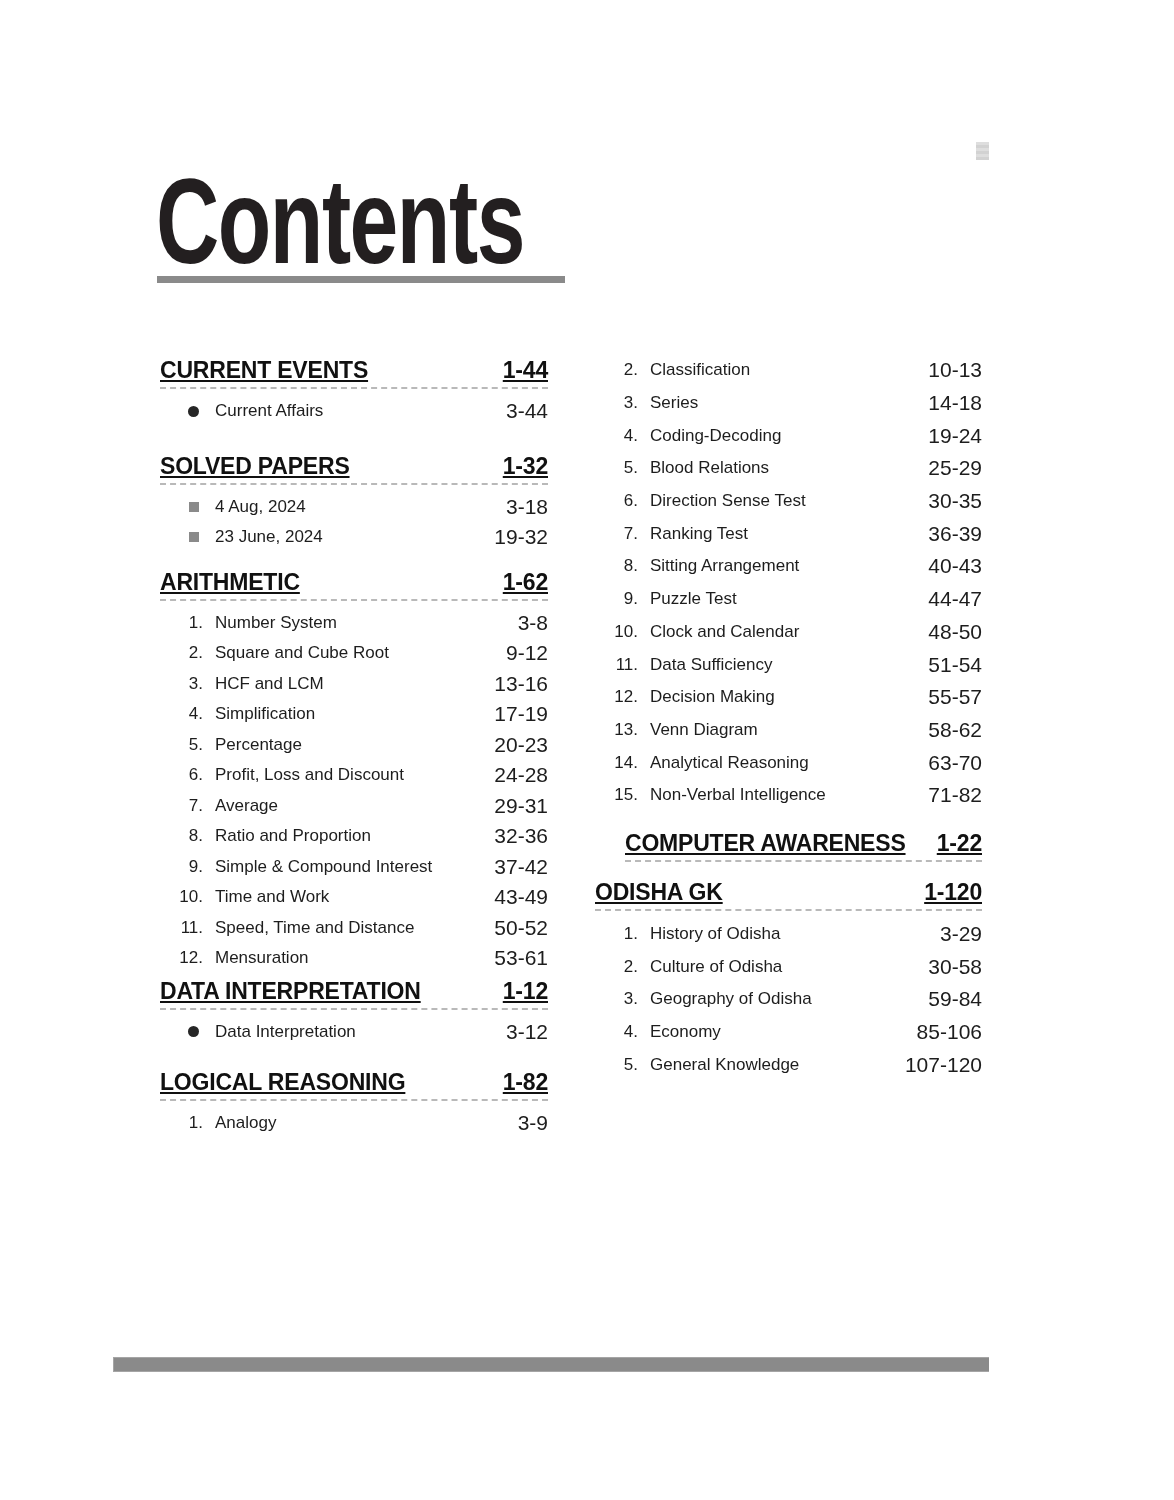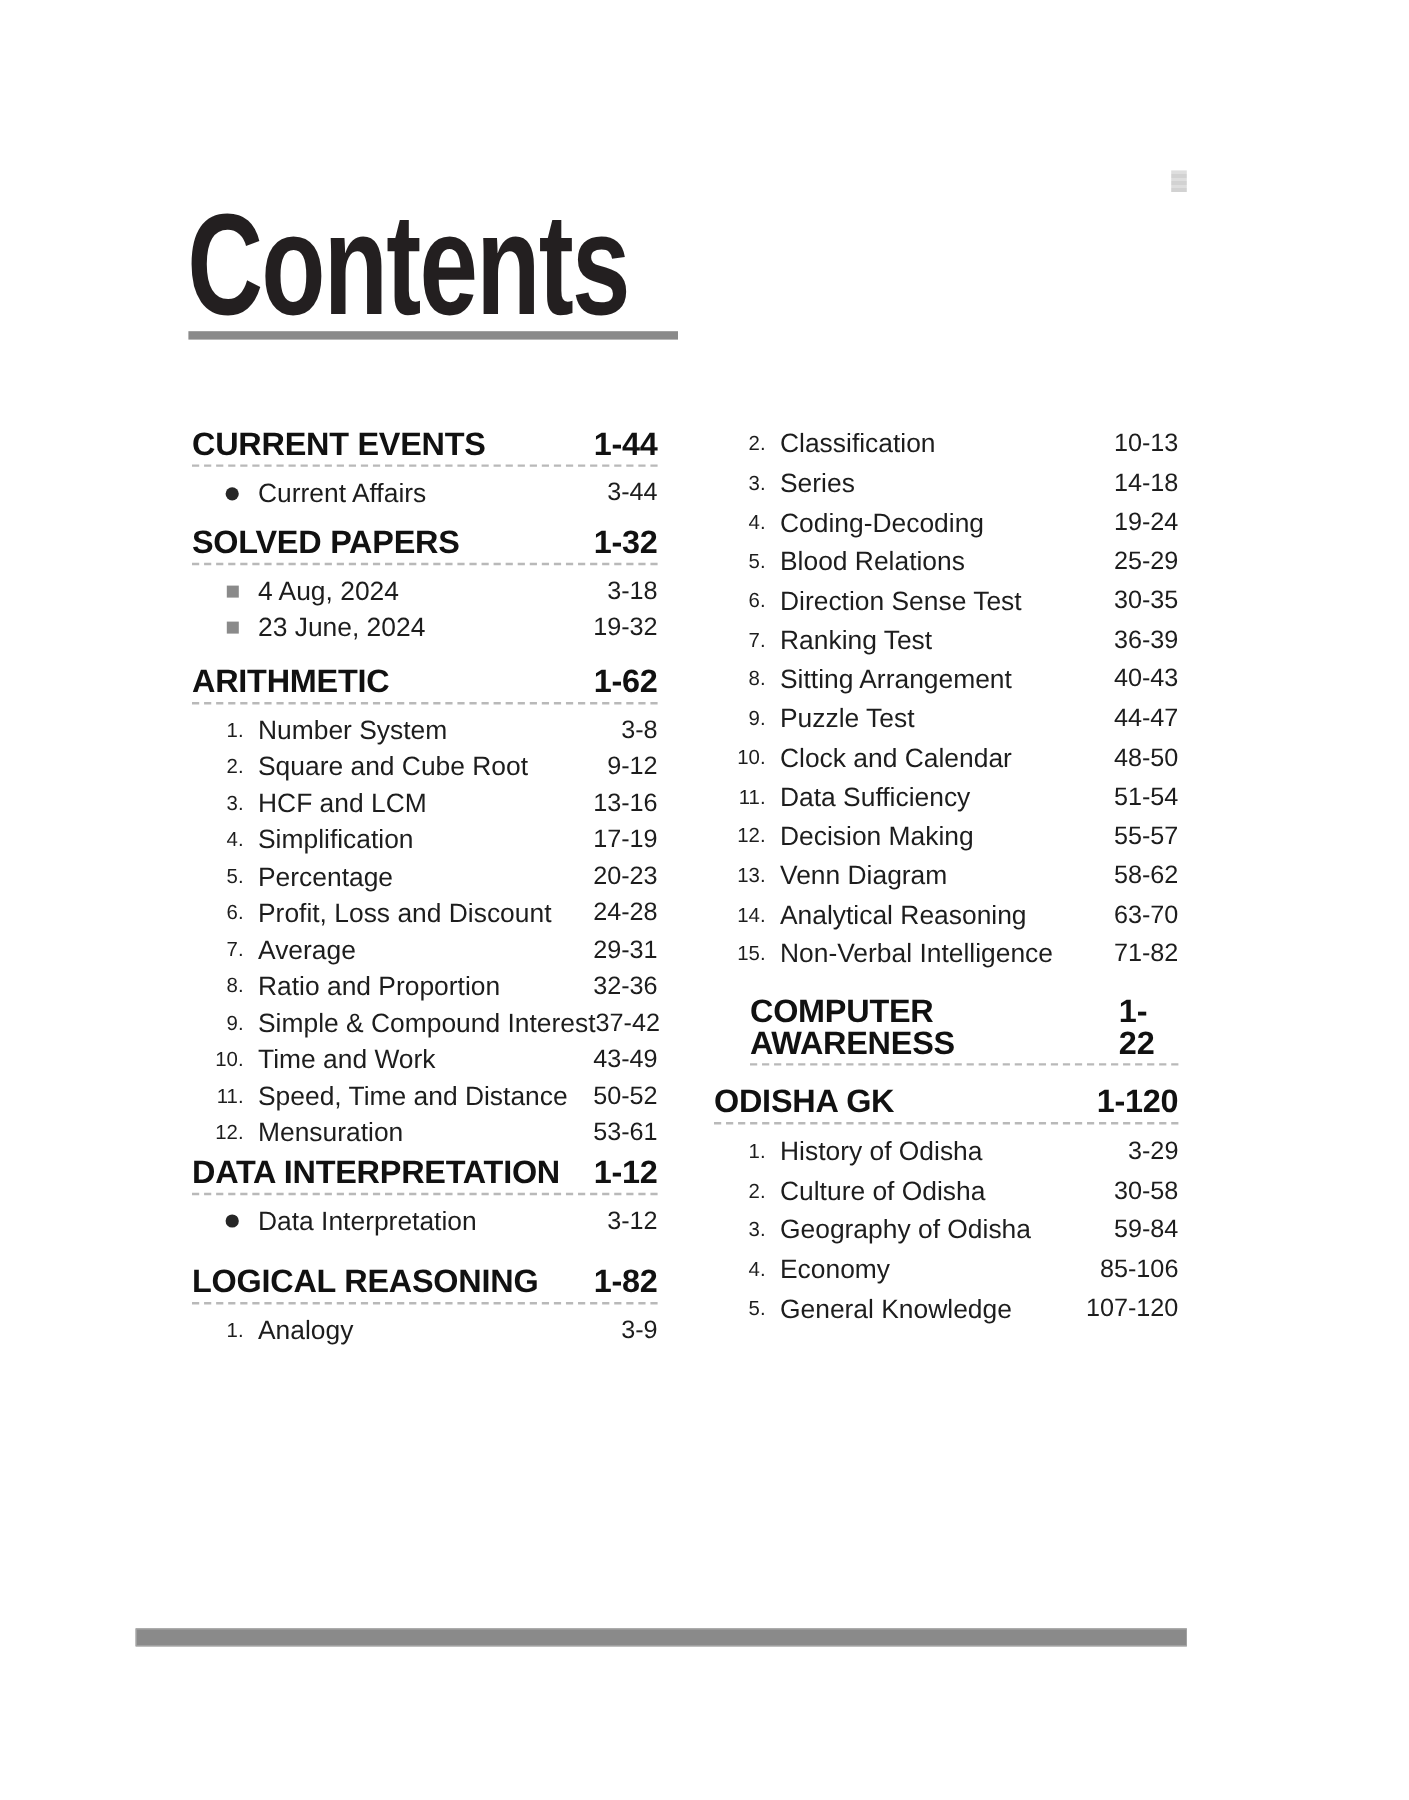--- a/index.html
+++ b/index.html
@@ -57,36 +57,37 @@
     background:var(--bar-gray);
   }
 
   
   .col{position:absolute;}
   .col-left{left:160px; top:357px; width:388px;}
   .col-right{left:595px; top:354px; width:387px;}
 
   .section{margin-top:14px;}
   .col .section:first-child{margin-top:0;}
-  .col-left .section:nth-child(2){margin-top:12px;}
+  .col-left .section:nth-child(2){margin-top:26px;}
   .col-left .section:nth-child(3){margin-top:16px;}
   .col-left .section:nth-child(4){margin-top:4px;}
   .col-left .section:nth-child(5){margin-top:22px;}
   .col-right .section:nth-child(2){margin-top:18px;margin-left:30px;}
   .col-right .section:nth-child(3){margin-top:17px;}
 
   .sec-header{
     display:flex;
     justify-content:space-between;
     align-items:center;
     font-weight:bold;
-    font-size:27px;
+    font-size:23px;
     line-height:26px;
     letter-spacing:-0.2px;
     color:var(--heading-black);
+    text-decoration:underline;
   }
   .dash{
     height:0;
     border-top:2px dashed var(--dash-gray);
     margin:4px 0 7px 0;
   }
 
   .row{
     display:flex;
     align-items:center;
@@ -99,21 +100,21 @@
     flex:0 0 43px;
     display:flex;
     justify-content:flex-end;
     align-items:center;
     font-size:17px;
     color:var(--text-dark);
   }
   .label{
     flex:1;
     padding-left:12px;
-    font-size:22px;
+    font-size:17px;
     color:var(--text-dark);
     white-space:nowrap;
   }
   .pages{
     flex:0 0 auto;
     font-size:21px;
     color:var(--text-dark);
     text-align:right;
     white-space:nowrap;
   }

